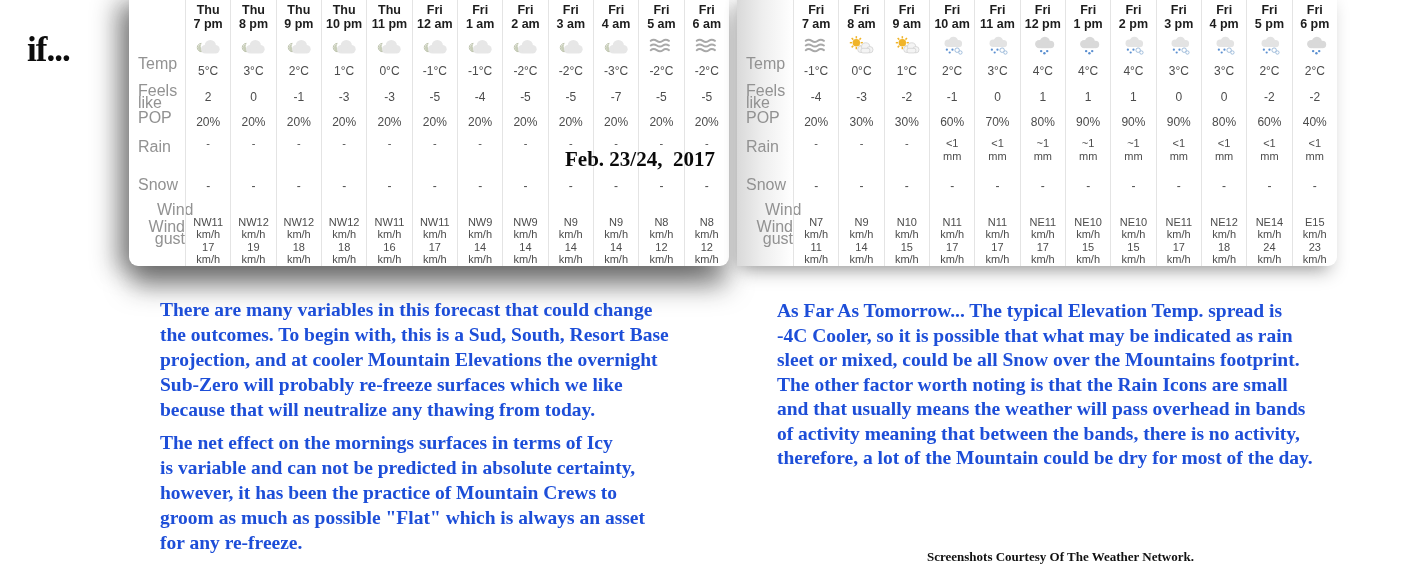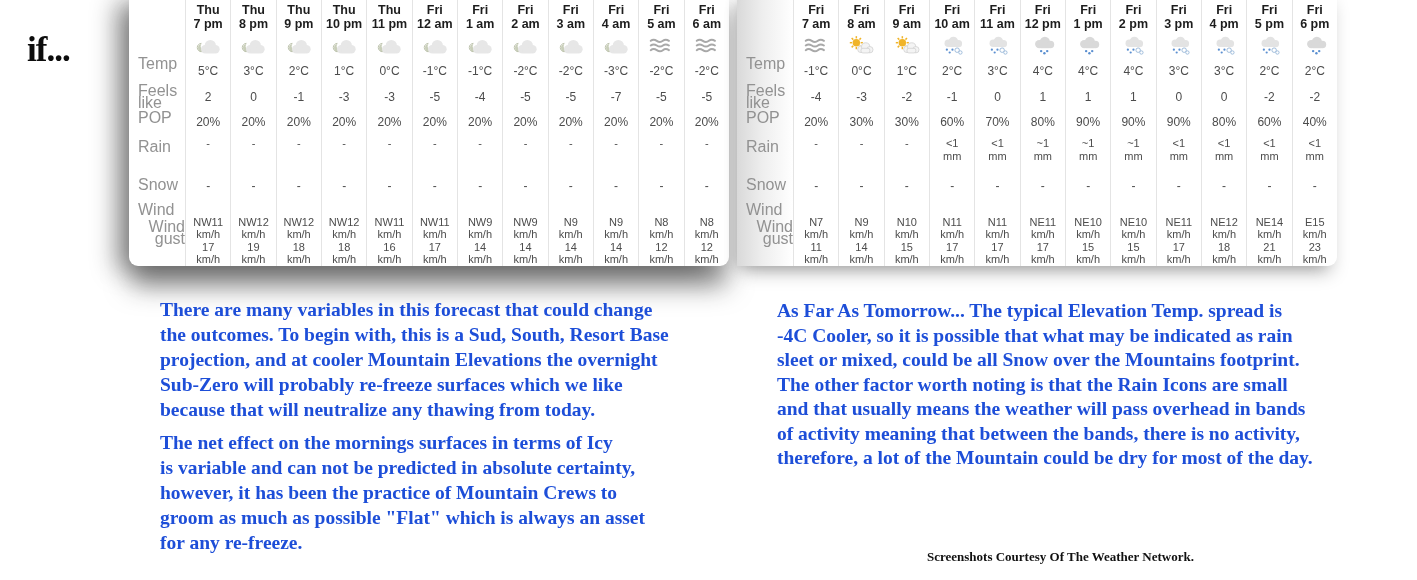--- a/index.html
+++ b/index.html
@@ -17,21 +17,21 @@
   .col{flex:1 1 0;display:flex;flex-direction:column;border-left:1px solid #e4e4e4;min-width:0;}
 
   .r{box-sizing:border-box;width:100%;text-align:center;white-space:pre-line;}
   .rh{height:48px;padding-top:17px;font-weight:700;font-size:12.5px;line-height:14px;color:#1d1d1d;}
   .ri{height:26px;display:flex;align-items:center;justify-content:center;}
   .rt{height:28px;line-height:26px;}
   .rf{height:28px;line-height:24px;}
   .rp{height:24px;line-height:20px;}
   .rr{height:34px;padding-top:2px;}
   .rs{height:28px;padding-top:2px;margin-top:9px;}
-  .rwg{height:12px;}
+  .rwg{height:12px;margin-left:19px;}
   .rw{height:26px;}
   .rg{height:26px;}
   .val{font-size:12px;color:#4c4c4c;}
   .sm,.rr.val{font-size:11px;line-height:12.5px;}
   .lab{text-align:left;padding-left:9px;font-size:16px;color:#929292;line-height:12px;white-space:normal;}
   .rr.lab{padding-top:6px;}
   .rwg.lab{line-height:11px;}
   .rw.lab{padding-top:6px;text-align:right;}
 
   .date-overlay{position:absolute;left:565px;top:147px;z-index:20;font-family:"Liberation Serif",serif;font-weight:700;font-size:21px;color:#0a0a0a;white-space:pre;}
@@ -693,21 +693,21 @@
           </svg></div>
         <div class="r rt val">2°C</div>
         <div class="r rf val">-2</div>
         <div class="r rp val">60%</div>
         <div class="r rr val">&lt;1
 mm</div>
         <div class="r rs val">-</div>
         <div class="r rwg"></div>
         <div class="r rw val sm">NE14
 km/h</div>
-        <div class="r rg val sm">21
+        <div class="r rg val sm">24
 km/h</div>
       </div>
       <div class="col">
         <div class="r rh">Fri
 6 pm</div>
         <div class="r ri"><svg width="28" height="21" viewBox="0 0 30 22">
             <g fill="#d9d9d9">
               <circle cx="11" cy="9.5" r="4.5"></circle>
               <circle cx="17" cy="7" r="5.5"></circle>
               <circle cx="23" cy="10" r="4"></circle>
@@ -726,20 +726,21 @@
 mm</div>
         <div class="r rs val">-</div>
         <div class="r rwg"></div>
         <div class="r rw val sm">E15
 km/h</div>
         <div class="r rg val sm">23
 km/h</div>
       </div>
     </section>
 
+  <div class="date-overlay">Feb. 23/24,  2017</div>
 
   <div class="commentary commentary-left">
     <p>There are many variables in this forecast that could change
 the outcomes. To begin with, this is a Sud, South, Resort Base
 projection, and at cooler Mountain Elevations the overnight
 Sub-Zero will probably re-freeze surfaces which we like
 because that will neutralize any thawing from today.</p>
     <p>The net effect on the mornings surfaces in terms of Icy
 is variable and can not be predicted in absolute certainty,
 however, it has been the practice of Mountain Crews to

